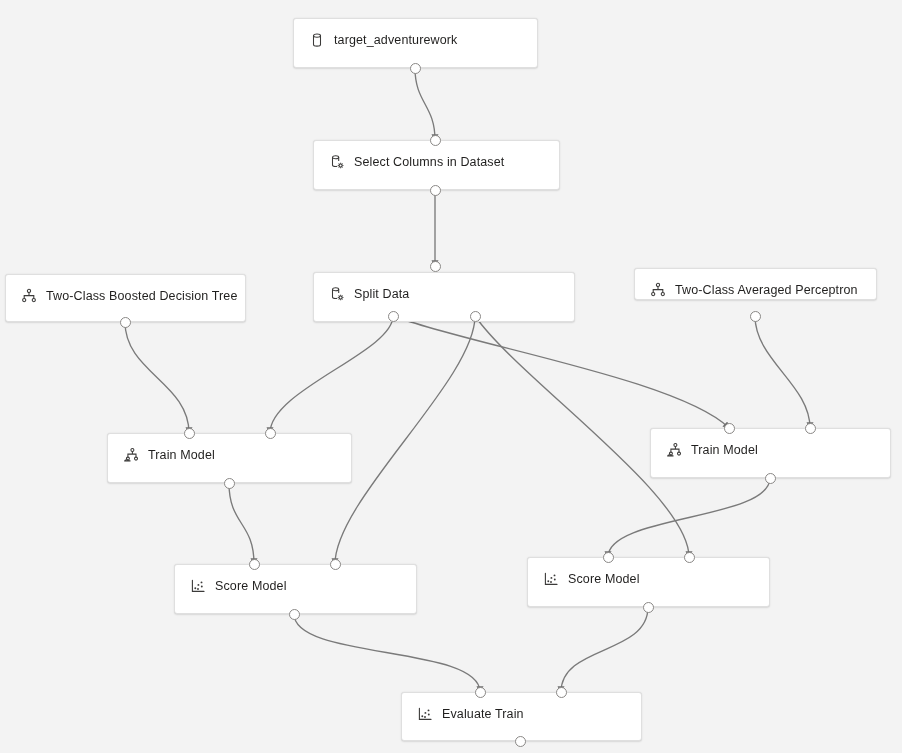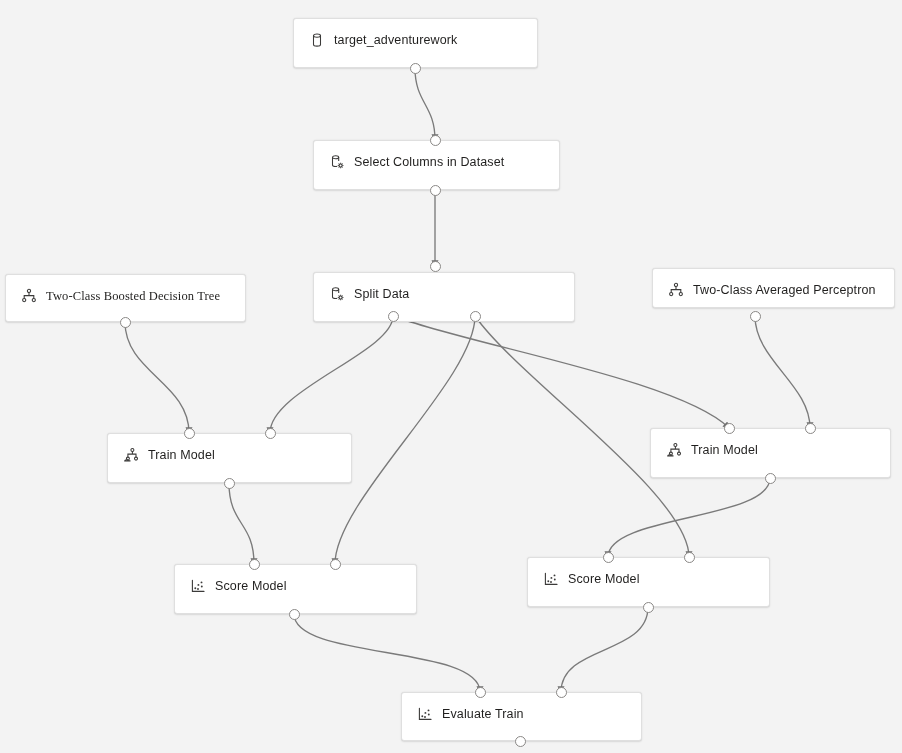--- a/index.html
+++ b/index.html
@@ -134,35 +134,35 @@
               <circle cx="11.6" cy="11.5" r="1.5"></circle>
               <path d="M11.6 8.7 v1.0 M11.6 13.3 v1.0 M8.8 11.5 h1.0 M13.4 11.5 h1.0 M9.6 9.5 l0.75 0.75 M12.85 12.75 l0.75 0.75 M13.6 9.5 l-0.75 0.75 M10.35 12.75 l-0.75 0.75"></path>
             </svg>
           </span>
           <span class="node-label">Split Data</span>
         </div>
       </div>
       <div class="port" style="left: 435px; top: 266px;"></div>
       <div class="port" style="left: 393px; top: 316px;"></div>
       <div class="port" style="left: 475px; top: 316px;"></div>
-      <div class="node" style="left: 5px; top: 274px; width: 241px; height: 48px; font-family: Liberation Serif, serif;">
+      <div class="node" style="left: 5px; top: 274px; width: 241px; height: 48px;">
         <div class="node-inner">
           <span class="node-icon">
             <svg viewBox="0 0 16 16" width="16" height="16" fill="none" stroke="currentColor" stroke-width="1.1">
               <circle cx="8" cy="2.9" r="1.6"></circle>
               <circle cx="3.2" cy="12.1" r="1.6"></circle>
               <circle cx="12.8" cy="12.1" r="1.6"></circle>
               <path d="M8 4.5 V7.6 M3.2 10.5 V7.6 H12.8 V10.5"></path>
             </svg>
           </span>
           <span class="node-label">Two-Class Boosted Decision Tree</span>
         </div>
       </div>
       <div class="port" style="left: 125px; top: 322px;"></div>
-      <div class="node" style="left: 652px; top: 268px; width: 243px; height: 40px;">
+      <div class="node" style="left: 634px; top: 268px; width: 243px; height: 32px;">
         <div class="node-inner">
           <span class="node-icon">
             <svg viewBox="0 0 16 16" width="16" height="16" fill="none" stroke="currentColor" stroke-width="1.1">
               <circle cx="8" cy="2.9" r="1.6"></circle>
               <circle cx="3.2" cy="12.1" r="1.6"></circle>
               <circle cx="12.8" cy="12.1" r="1.6"></circle>
               <path d="M8 4.5 V7.6 M3.2 10.5 V7.6 H12.8 V10.5"></path>
             </svg>
           </span>
           <span class="node-label">Two-Class Averaged Perceptron</span>

